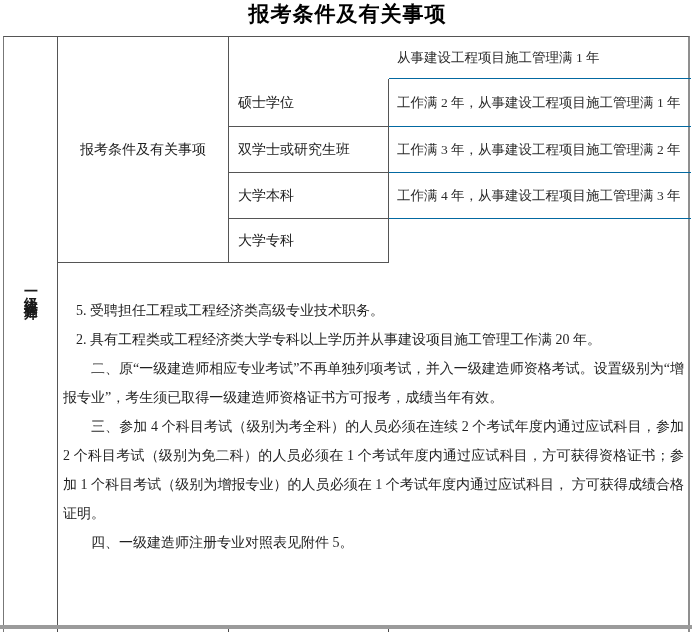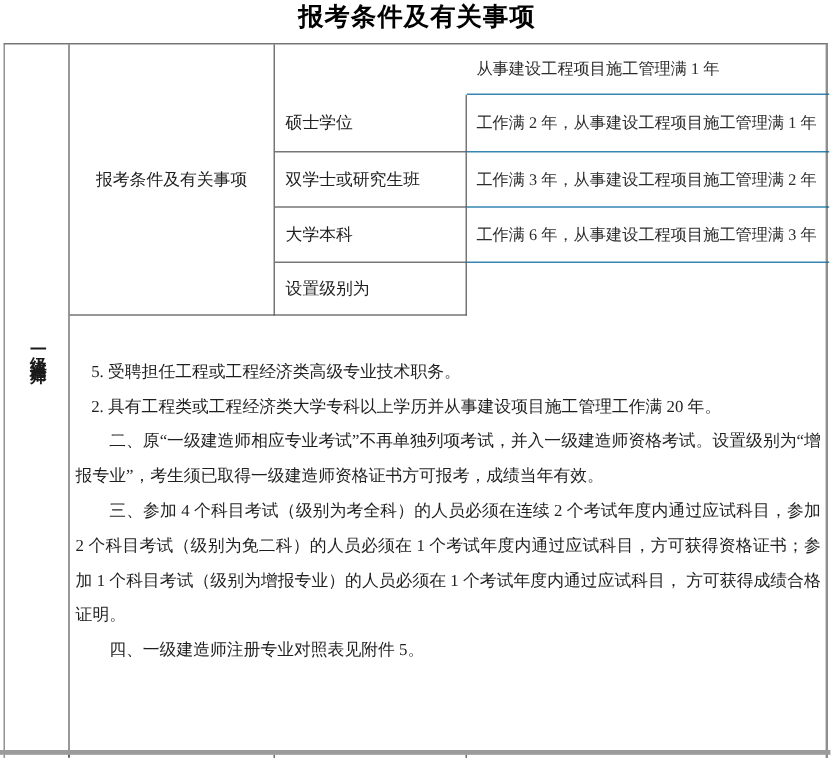--- a/index.html
+++ b/index.html
@@ -86,25 +86,25 @@
         <span>双学士或研究生班</span>
       </div>
     <div class="cell req r2">
         <span>工作满 3 年，从事建设工程项目施工管理满 2 年</span>
       </div>
 
     <div class="cell deg r3">
         <span>大学本科</span>
       </div>
     <div class="cell req r3">
-        <span>工作满 6 年，从事建设工程项目施工管理满 3 年</span>
+        <span>工作满 4 年，从事建设工程项目施工管理满 3 年</span>
       </div>
 
     <div class="cell deg r4">
-        <span>设置级别为</span>
+        <span>大学专科</span>
       </div>
 
     <div class="cell notes">
       <p class="ind1">5. 受聘担任工程或工程经济类高级专业技术职务。</p>
       <p class="ind1">2. 具有工程类或工程经济类大学专科以上学历并从事建设项目施工管理工作满 20 年。</p>
       <p class="ind2">二、原“一级建造师相应专业考试”不再单独列项考试，并入一级建造师资格考试。设置级别为“增报专业”，考生须已取得一级建造师资格证书方可报考，成绩当年有效。</p>
       <p class="ind2">三、参加 4 个科目考试（级别为考全科）的人员必须在连续 2 个考试年度内通过应试科目，参加 2 个科目考试（级别为免二科）的人员必须在 1 个考试年度内通过应试科目，方可获得资格证书；参加 1 个科目考试（级别为增报专业）的人员必须在 1 个考试年度内通过应试科目， 方可获得成绩合格证明。</p>
       <p class="ind2">四、一级建造师注册专业对照表见附件 5。</p>
     </div>
 

